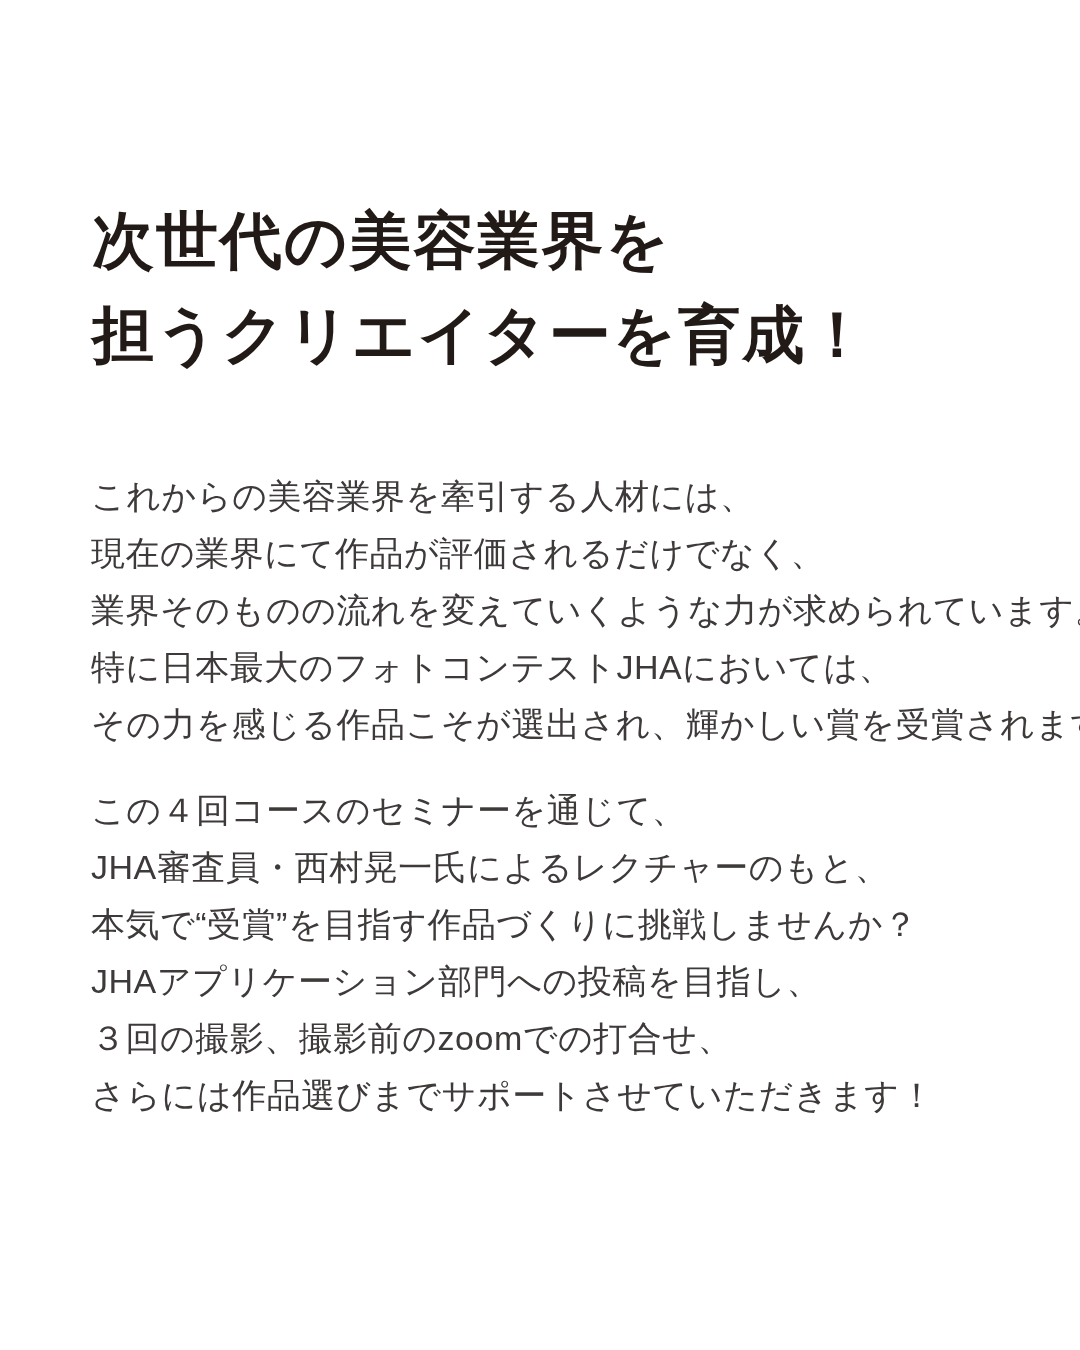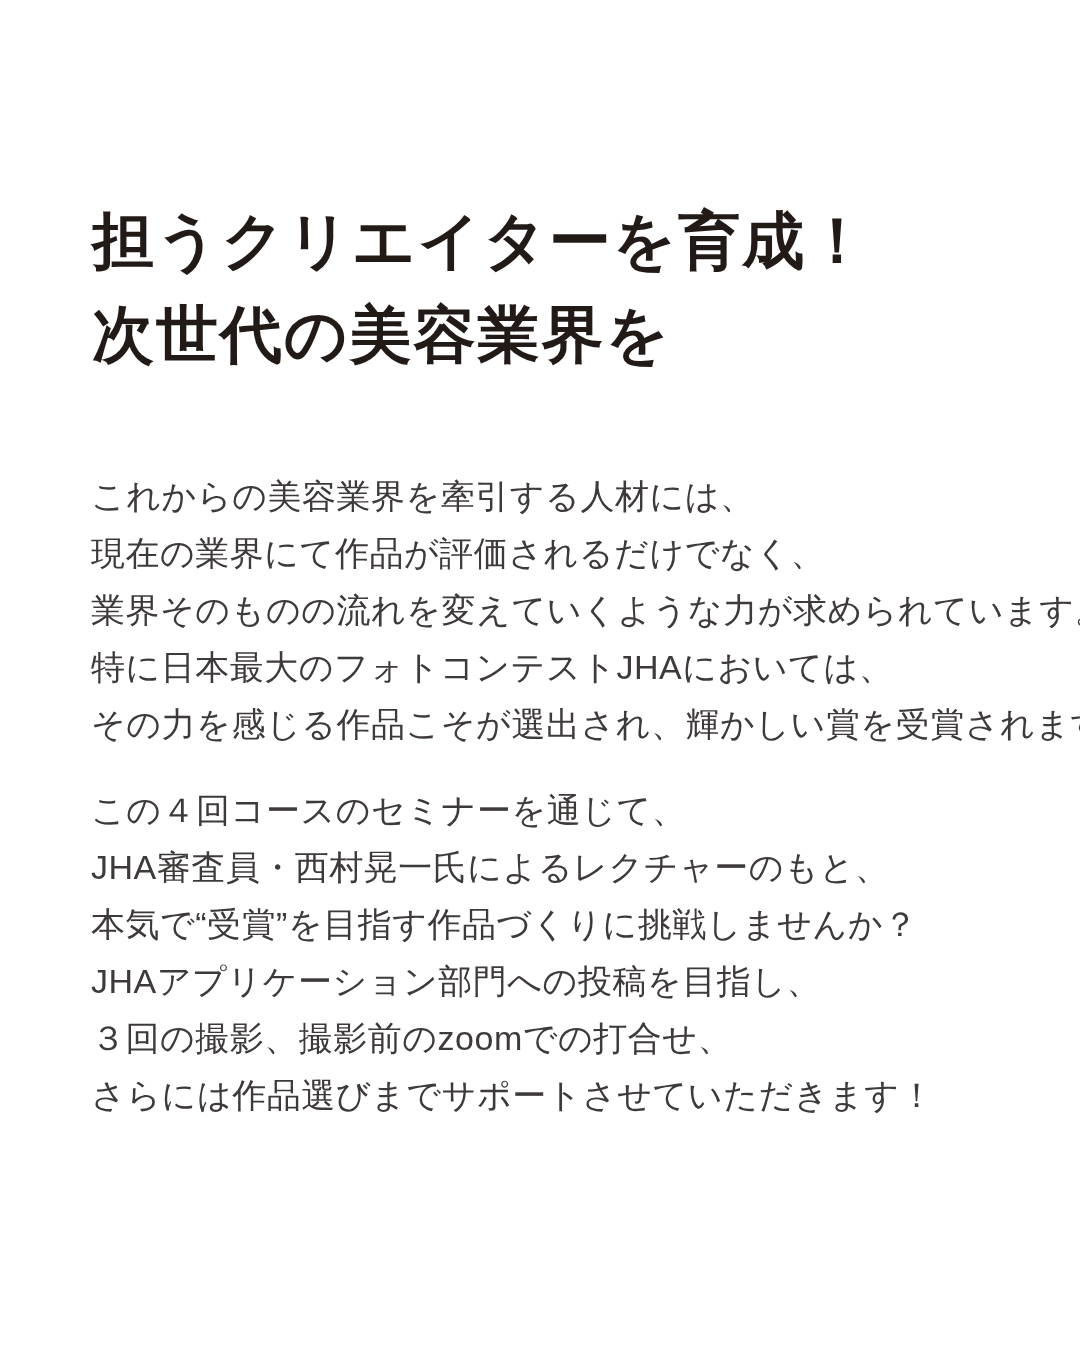--- a/index.html
+++ b/index.html
@@ -43,22 +43,22 @@
   .text-line {
     display: block;
   }
 </style>
 </head>
 <body>
 
 <div class="page">
 
   <h1 class="headline">
+    <span class="text-line">次世代の美容業界を</span>
     <span class="text-line">担うクリエイターを育成！</span>
-    <span class="text-line">次世代の美容業界を</span>
   </h1>
 
   <div class="body-copy">
 
     <p class="paragraph" style="margin:0;">
       <span class="text-line">これからの美容業界を牽引する人材には、</span>
       <span class="text-line">現在の業界にて作品が評価されるだけでなく、</span>
       <span class="text-line">業界そのものの流れを変えていくような力が求められています。</span>
       <span class="text-line">特に日本最大のフォトコンテストJHAにおいては、</span>
       <span class="text-line">その力を感じる作品こそが選出され、輝かしい賞を受賞されます。</span>

